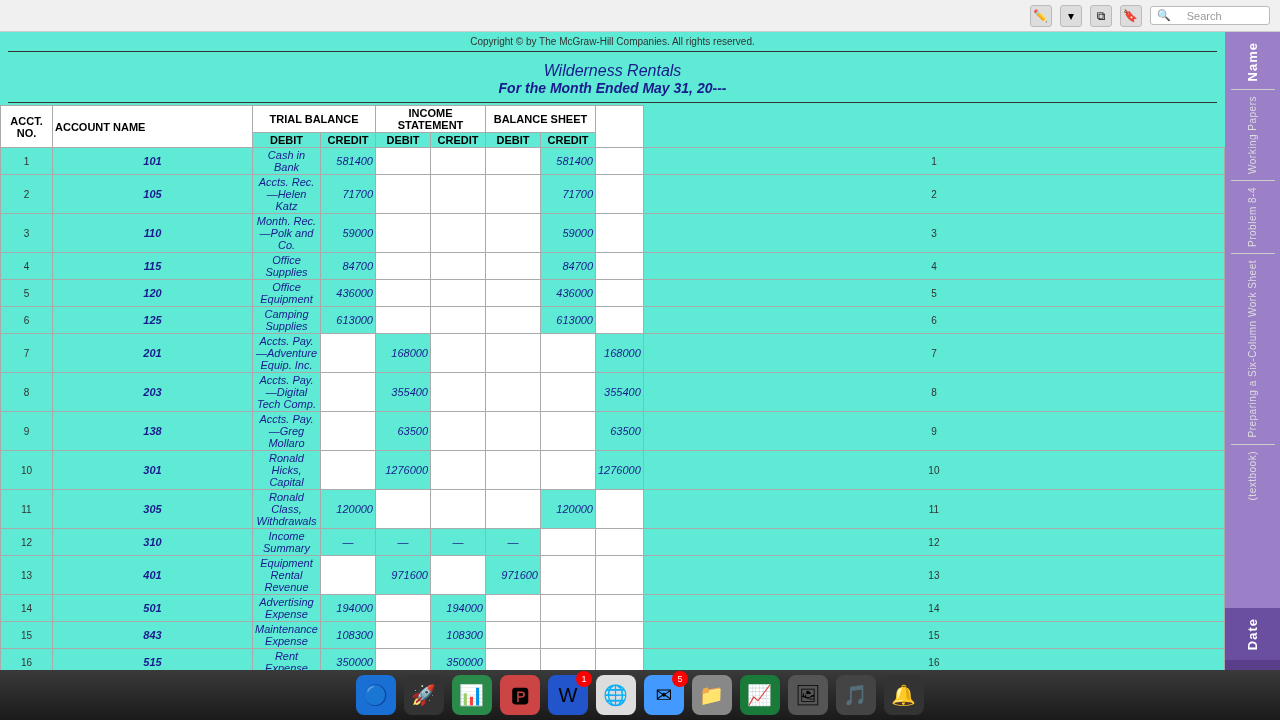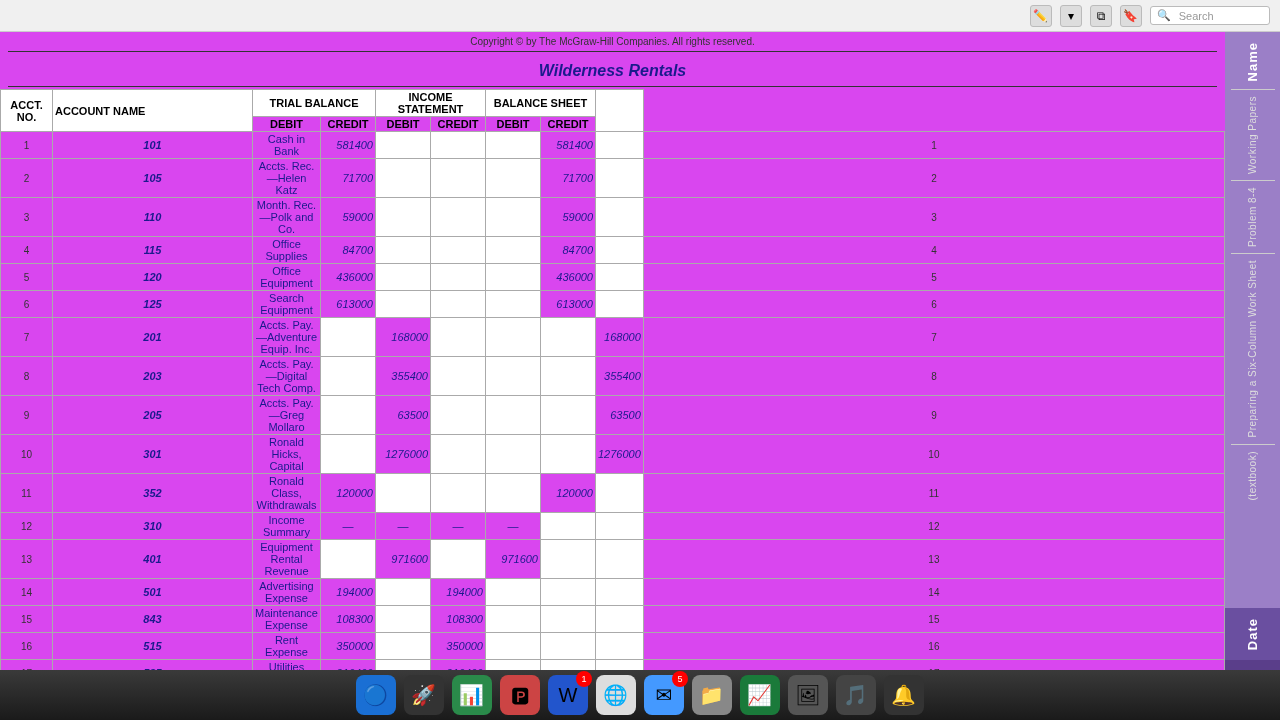--- a/index.html
+++ b/index.html
@@ -56,41 +56,41 @@
       flex-direction: column;
       align-items: center;
     }
 
     
     .main-content {
       position: absolute;
       top: 32px; left: 0;
       right: 55px;
       height: 688px;
-      background: #d946ef;
+      background: #5eead4;
       overflow-y: auto;
       overflow-x: hidden;
     }
 
     .copyright {
       text-align: center;
       font-size: 10px;
       color: #333;
       padding: 4px 0 2px 0;
     }
 
     
     .doc-header {
       text-align: center;
       padding: 8px 0 4px 0;
     }
     .doc-header .company-name {
       font-size: 16px;
       font-style: italic;
-      font-weight: bold;
+      font-weight: normal;
       color: #1a1a8c;
       text-align: center;
     }
     .doc-header .doc-type {
       font-size: 15px;
       font-style: italic;
       font-weight: bold;
       color: #1a1a8c;
     }
     .doc-header .doc-period {
@@ -123,20 +123,21 @@
       font-weight: bold;
       font-size: 11px;
     }
 
     .acct-no-col { width: 52px; }
     .acct-name-col { width: 200px; text-align: left !important; }
     .num-col { width: 55px; }
     .row-num-col { width: 20px; }
 
     .acct-name {
+      font-style: italic;
       color: #1a1a8c;
       text-align: left;
       padding-left: 4px;
     }
 
     .acct-no {
       font-style: italic;
       color: #1a1a8c;
       font-weight: bold;
     }
@@ -212,21 +213,21 @@
 </head>
 <body>
 
 <div class="toolbar">
   <div class="toolbar-icon">✏️</div>
   <div class="toolbar-icon">▾</div>
   <div class="toolbar-icon">⧉</div>
   <div class="toolbar-icon">🔖</div>
   <div class="search-box">
     <span>🔍</span>
-    <span style="margin-left:8px;">Search</span>
+    <span style="margin-left:16px;">Search</span>
   </div>
 </div>
 
 <div class="right-sidebar">
   <div style="background:#9b7fc7; width:100%; display:flex; flex-direction:column; align-items:center; padding:4px 0; flex:1;">
     <div class="vertical-text-name">Name</div>
     <div style="border-top:1px solid #ccc; width:80%; margin:2px 0;"></div>
     <div class="vertical-text-sub">Working Papers</div>
     <div style="border-top:1px solid #ccc; width:80%; margin:2px 0;"></div>
     <div class="vertical-text-sub">Problem 8-4</div>
@@ -242,20 +243,21 @@
     <div class="vertical-text-name">Class</div>
   </div>
 </div>
 
 <div class="main-content">
   <div class="copyright">Copyright © by The McGraw-Hill Companies. All rights reserved.</div>
 
   <hr class="doc-divider">
   <div class="doc-header">
     <div class="company-name">Wilderness Rentals</div>
+    <div class="doc-period">For the Month Ended May 31, 20---</div>
   </div>
   <hr class="doc-divider">
 
   <table class="ws-table">
     <thead>
       <tr>
         <th rowspan="2" class="acct-no-col">ACCT.<br>NO.</th>
         <th rowspan="2" class="acct-name-col">ACCOUNT NAME</th>
         <th colspan="2">TRIAL BALANCE</th>
         <th colspan="2">INCOME STATEMENT</th>
@@ -328,21 +330,21 @@
           <td class="empty-cell"></td>
           <td class="empty-cell"></td>
           <td class="empty-cell"></td>
           <td class=" num-value" style="text-align: right; font-style: italic; color: rgb(26, 26, 140);">436000</td>
           <td class="empty-cell"></td>
           <td class="row-num">5</td>
         </tr>
         <tr>
           <td class="row-num">6</td>
           <td class="acct-no">125</td>
-          <td class="acct-name">Search Equipment</td>
+          <td class="acct-name">Camping Supplies</td>
           <td class=" num-value" style="text-align: right; font-style: italic; color: rgb(26, 26, 140);">613000</td>
           <td class="empty-cell"></td>
           <td class="empty-cell"></td>
           <td class="empty-cell"></td>
           <td class=" num-value" style="text-align: right; font-style: italic; color: rgb(26, 26, 140);">613000</td>
           <td class="empty-cell"></td>
           <td class="row-num">6</td>
         </tr>
         <tr>
           <td class="row-num">7</td>
@@ -363,21 +365,21 @@
           <td class="empty-cell"></td>
           <td class=" num-value" style="text-align: right; font-style: italic; color: rgb(26, 26, 140);">355400</td>
           <td class="empty-cell"></td>
           <td class="empty-cell"></td>
           <td class="empty-cell"></td>
           <td class=" num-value" style="text-align: right; font-style: italic; color: rgb(26, 26, 140);">355400</td>
           <td class="row-num">8</td>
         </tr>
         <tr>
           <td class="row-num">9</td>
-          <td class="acct-no">205</td>
+          <td class="acct-no">138</td>
           <td class="acct-name">Accts. Pay.—Greg Mollaro</td>
           <td class="empty-cell"></td>
           <td class=" num-value" style="text-align: right; font-style: italic; color: rgb(26, 26, 140);">63500</td>
           <td class="empty-cell"></td>
           <td class="empty-cell"></td>
           <td class="empty-cell"></td>
           <td class=" num-value" style="text-align: right; font-style: italic; color: rgb(26, 26, 140);">63500</td>
           <td class="row-num">9</td>
         </tr>
         <tr>
@@ -387,21 +389,21 @@
           <td class="empty-cell"></td>
           <td class=" num-value" style="text-align: right; font-style: italic; color: rgb(26, 26, 140);">1276000</td>
           <td class="empty-cell"></td>
           <td class="empty-cell"></td>
           <td class="empty-cell"></td>
           <td class=" num-value" style="text-align: right; font-style: italic; color: rgb(26, 26, 140);">1276000</td>
           <td class="row-num">10</td>
         </tr>
         <tr>
           <td class="row-num">11</td>
-          <td class="acct-no">352</td>
+          <td class="acct-no">305</td>
           <td class="acct-name">Ronald Class, Withdrawals</td>
           <td class=" num-value" style="text-align: right; font-style: italic; color: rgb(26, 26, 140);">120000</td>
           <td class="empty-cell"></td>
           <td class="empty-cell"></td>
           <td class="empty-cell"></td>
           <td class=" num-value" style="text-align: right; font-style: italic; color: rgb(26, 26, 140);">120000</td>
           <td class="empty-cell"></td>
           <td class="row-num">11</td>
         </tr>
         <tr>

